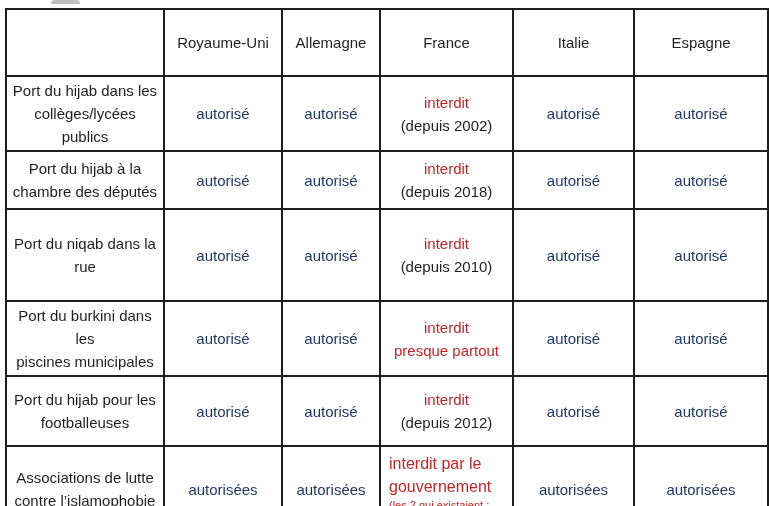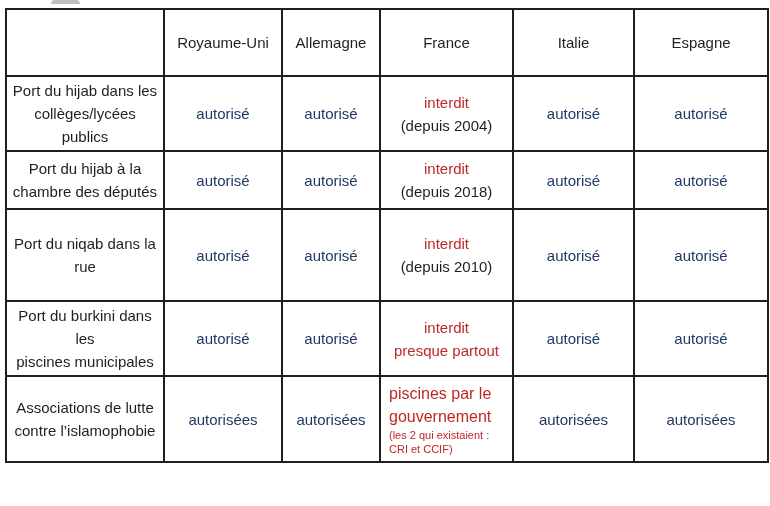--- a/index.html
+++ b/index.html
@@ -101,21 +101,21 @@
       <td class="rowlabel">Port du hijab dans les
 collèges/lycées publics</td>
       <td class="val">
             <span class="v-allowed">autorisé</span>
           </td>
       <td class="val">
             <span class="v-allowed">autorisé</span>
           </td>
       <td class="val">
         <span class="v-banned">interdit</span>
-        <span class="v-ink">(depuis 2004)</span>
+        <span class="v-ink">(depuis 2002)</span>
       </td>
       <td class="val">
             <span class="v-allowed">autorisé</span>
           </td>
       <td class="val">
             <span class="v-allowed">autorisé</span>
           </td>
     </tr>
 
     <tr style="height:58px">
@@ -174,32 +174,52 @@
         <span class="v-banned">presque partout</span>
       </td>
       <td class="val">
             <span class="v-allowed">autorisé</span>
           </td>
       <td class="val">
             <span class="v-allowed">autorisé</span>
           </td>
     </tr>
 
+    <tr style="height:70px">
+      <td class="rowlabel">Port du hijab pour les
+footballeuses</td>
+      <td class="val">
+            <span class="v-allowed">autorisé</span>
+          </td>
+      <td class="val">
+            <span class="v-allowed">autorisé</span>
+          </td>
+      <td class="val">
+        <span class="v-banned">interdit</span>
+        <span class="v-ink">(depuis 2012)</span>
+      </td>
+      <td class="val">
+            <span class="v-allowed">autorisé</span>
+          </td>
+      <td class="val">
+            <span class="v-allowed">autorisé</span>
+          </td>
+    </tr>
 
     <tr style="height:86px">
       <td class="rowlabel">Associations de lutte
 contre l’islamophobie</td>
       <td class="val">
             <span class="v-allowed">autorisées</span>
           </td>
       <td class="val">
             <span class="v-allowed">autorisées</span>
           </td>
       <td class="val leftal">
-        <span class="v-banned v-big">piscines par le
+        <span class="v-banned v-big">interdit par le
 gouvernement</span>
         <span class="v-banned v-note">(les 2 qui existaient :
 CRI et CCIF)</span>
       </td>
       <td class="val">
             <span class="v-allowed">autorisées</span>
           </td>
       <td class="val">
             <span class="v-allowed">autorisées</span>
           </td>

